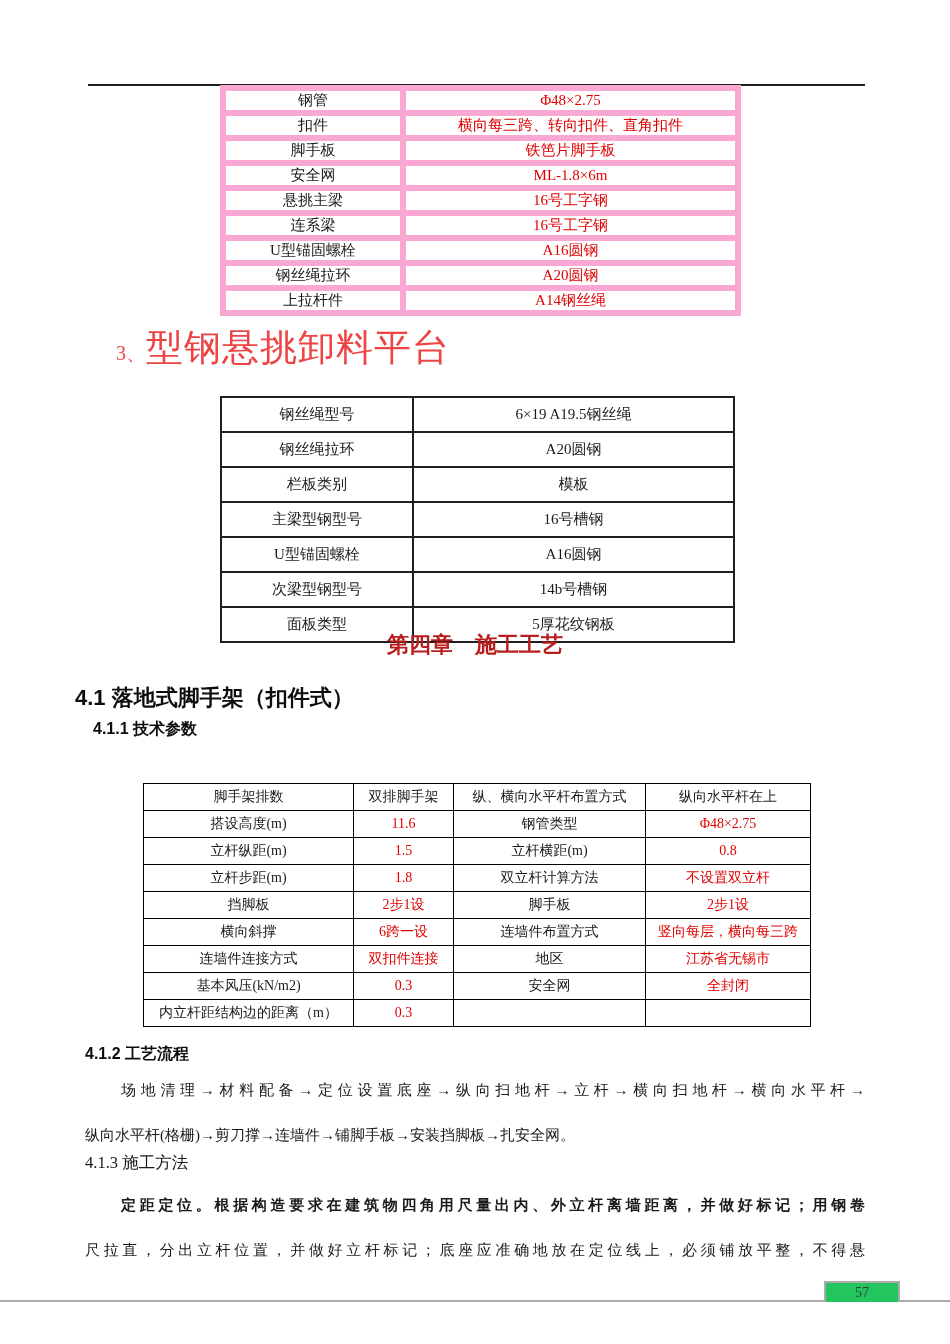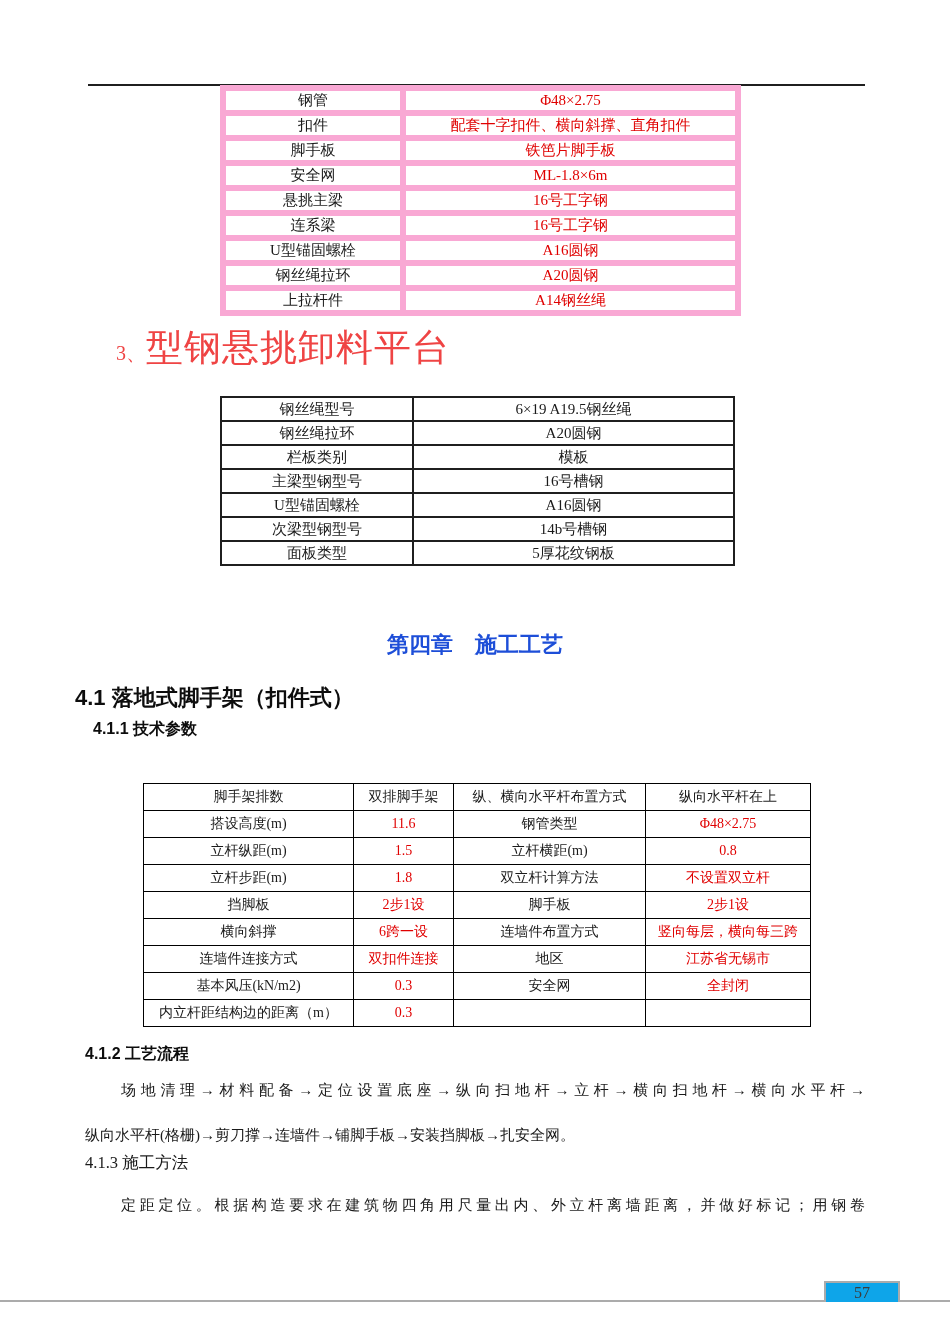--- a/index.html
+++ b/index.html
@@ -9,84 +9,84 @@
   }
   .abs{position:absolute;}
   
   .top-rule{left:88px;top:84px;width:777px;height:2px;background:#1f1f1f;}
   .footer-line{height:2px;background:#ababab;top:1300px;}
   .footer-line.left{left:0;width:824px;}
   .footer-line.right{left:900px;width:50px;}
   .page-num-tab{
     left:824px;top:1281px;width:76px;height:21px;box-sizing:border-box;
     border-top:2px solid #ababab;border-left:2px solid #ababab;border-right:2px solid #ababab;
-    background:#0ea5e9;text-align:center;font-size:16px;color:#3c3c3c;line-height:19px;
+    background:#22c55e;text-align:center;font-size:14px;color:#3c3c3c;line-height:19px;
   }
   
   table.tbl{border-collapse:collapse;table-layout:fixed;position:absolute;background:#fff;}
   table.tbl td{
     text-align:center;vertical-align:middle;padding:0 2px;overflow:hidden;
     color:#1a1a1a;font-family:"Liberation Serif","DejaVu Serif",serif;
   }
   table.tbl td.red{color:var(--red,#e00000);}
   table.t1{left:220px;top:85px;width:515px;}
   table.t1 td{border:6px solid #f9a8d4;font-size:15px;}
   table.t1 tr{height:24px;}
   table.t2{left:220px;top:396px;width:513px;}
   table.t2 td{border:2px solid #1f1f1f;font-size:15px;}
-  table.t2 tr{height:24px;}
+  table.t2 tr{height:35px;}
   table.t3{left:143px;top:783px;width:667px;}
   table.t3 td{border:1px solid #000;font-size:14px;}
   table.t3 tr{height:27px;}
   
   .big-heading{left:116px;top:323px;font-size:37px;color:#ef4444;letter-spacing:1px;white-space:nowrap;}
   .big-heading .num{font-size:20px;letter-spacing:0;}
   .chapter-heading{
     left:85px;top:630px;width:780px;text-align:center;
-    font-family:"Liberation Sans","DejaVu Sans",sans-serif;font-weight:bold;font-size:22px;color:#1d4ed8;
+    font-family:"Liberation Sans","DejaVu Sans",sans-serif;font-weight:bold;font-size:22px;color:#b91c1c;
   }
   .sec-heading{
     font-family:"Liberation Sans","DejaVu Sans",sans-serif;font-weight:bold;color:#0d0d0d;white-space:nowrap;
   }
   .s41{left:75px;top:683px;font-size:22px;text-align:right;}
   .s411{left:85px;top:719px;font-size:16px;margin-left:8px;}
   .s412{left:85px;top:1044px;font-size:16px;}
   .s413{
     left:85px;top:1152px;font-size:16.5px;color:#1a1a1a;white-space:nowrap;
     font-family:"Liberation Serif","DejaVu Serif",serif;font-weight:normal;
   }
   
   .pline{
     left:85px;width:780px;font-size:15px;color:#1a1a1a;line-height:24px;
     font-family:"Liberation Serif","DejaVu Serif",serif;
   }
   .pline.indent{text-indent:36px;}
   .pline.jfull{text-align:justify;text-align-last:justify;}
-  .pl1{top:1078px;} .pl2{top:1123px;} .pl3{top:1193px;} .pl4{top:1238px;}
+  .pl1{top:1078px;} .pl2{top:1123px;} .pl3{top:1193px;font-weight:bold;} .pl4{top:1238px;}
 </style>
 </head>
 <body>
 
 <div class="page">
 
   <div class="abs top-rule"></div>
 
   <table class="tbl t1">
     <colgroup>
         <col style="width:180px">
         <col style="width:335px">
       </colgroup>
   <tbody>
         <tr>
           <td>钢管</td>
           <td class="red">Φ48×2.75</td>
         </tr>
         <tr>
           <td>扣件</td>
-          <td class="red">配套十字扣件、横向斜撑、直角扣件</td>
+          <td class="red">横向每三跨、转向扣件、直角扣件</td>
         </tr>
         <tr>
           <td>脚手板</td>
           <td class="red">铁笆片脚手板</td>
         </tr>
         <tr>
           <td>安全网</td>
           <td class="red">ML-1.8×6m</td>
         </tr>
         <tr>
@@ -224,20 +224,21 @@
     </table>
 
   <div class="abs sec-heading s412">4.1.2 工艺流程</div>
 
   <div class="abs pline pl1 indent jfull">场地清理→材料配备→定位设置底座→纵向扫地杆→立杆→横向扫地杆→横向水平杆→</div>
   <div class="abs pline pl2">纵向水平杆(格栅)→剪刀撑→连墙件→铺脚手板→安装挡脚板→扎安全网。</div>
 
   <div class="abs s413">4.1.3 施工方法</div>
 
   <div class="abs pline pl3 indent jfull">定距定位。根据构造要求在建筑物四角用尺量出内、外立杆离墙距离，并做好标记；用钢卷</div>
+  <div class="abs pline pl4 jfull">尺拉直，分出立杆位置，并做好立杆标记；底座应准确地放在定位线上，必须铺放平整，不得悬</div>
 
   <div class="abs footer-line left"></div>
   <div class="abs page-num-tab">
     <span>57</span>
   </div>
   <div class="abs footer-line right"></div>
 
 </div>
 
 </body></html>

